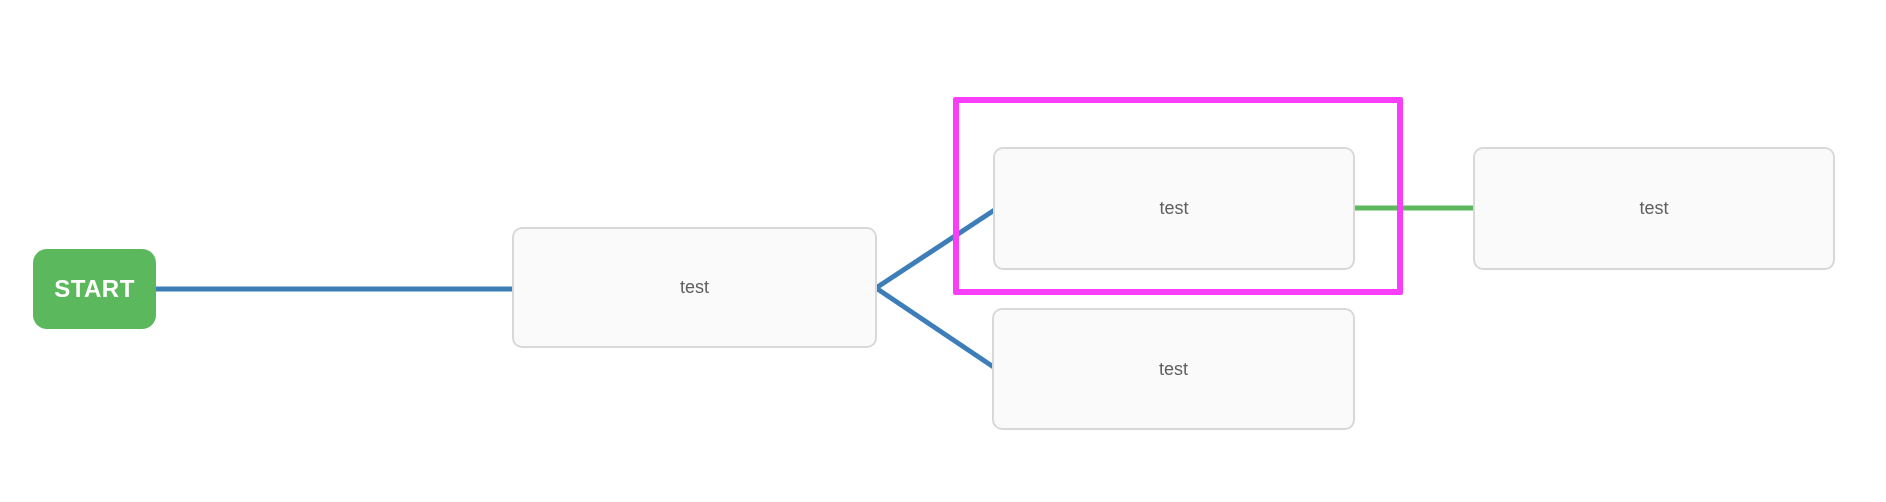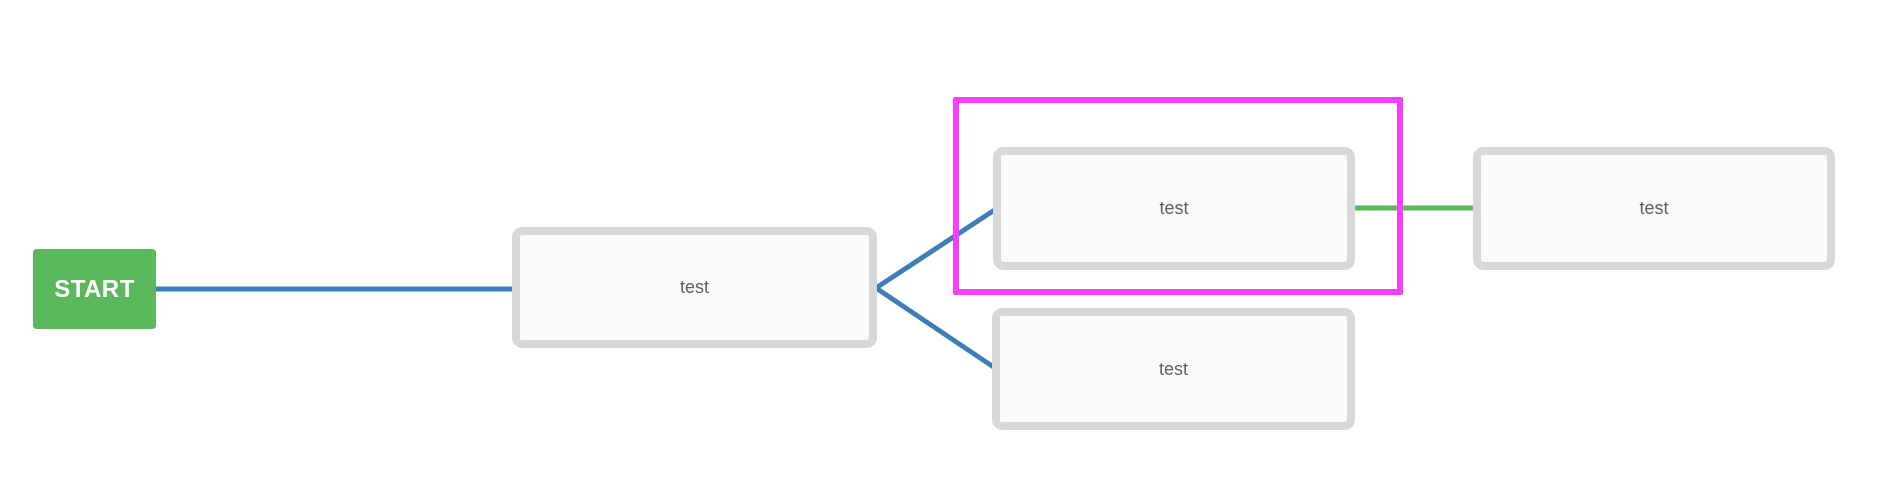--- a/index.html
+++ b/index.html
@@ -22,36 +22,36 @@
     width: 100%;
     height: 100%;
     z-index: 1;
   }
   .start-btn {
     position: absolute;
     z-index: 2;
     display: flex;
     align-items: center;
     justify-content: center;
-    border-radius: 4px;
+    border-radius: 14px;
     color: #ffffff;
     font-size: 24px;
     font-weight: 600;
     letter-spacing: 0.5px;
     cursor: pointer;
     user-select: none;
   }
   .node {
     position: absolute;
     z-index: 2;
     display: flex;
     align-items: center;
     justify-content: center;
     background: #fafafa;
-    border: 8px solid #c2410c;
+    border: 2px solid #c2410c;
     border-radius: 10px;
     box-sizing: border-box;
     cursor: pointer;
   }
   .node-label {
     font-size: 18px;
     color: #5f5f5f;
   }
   .selection-box {
     position: absolute;

